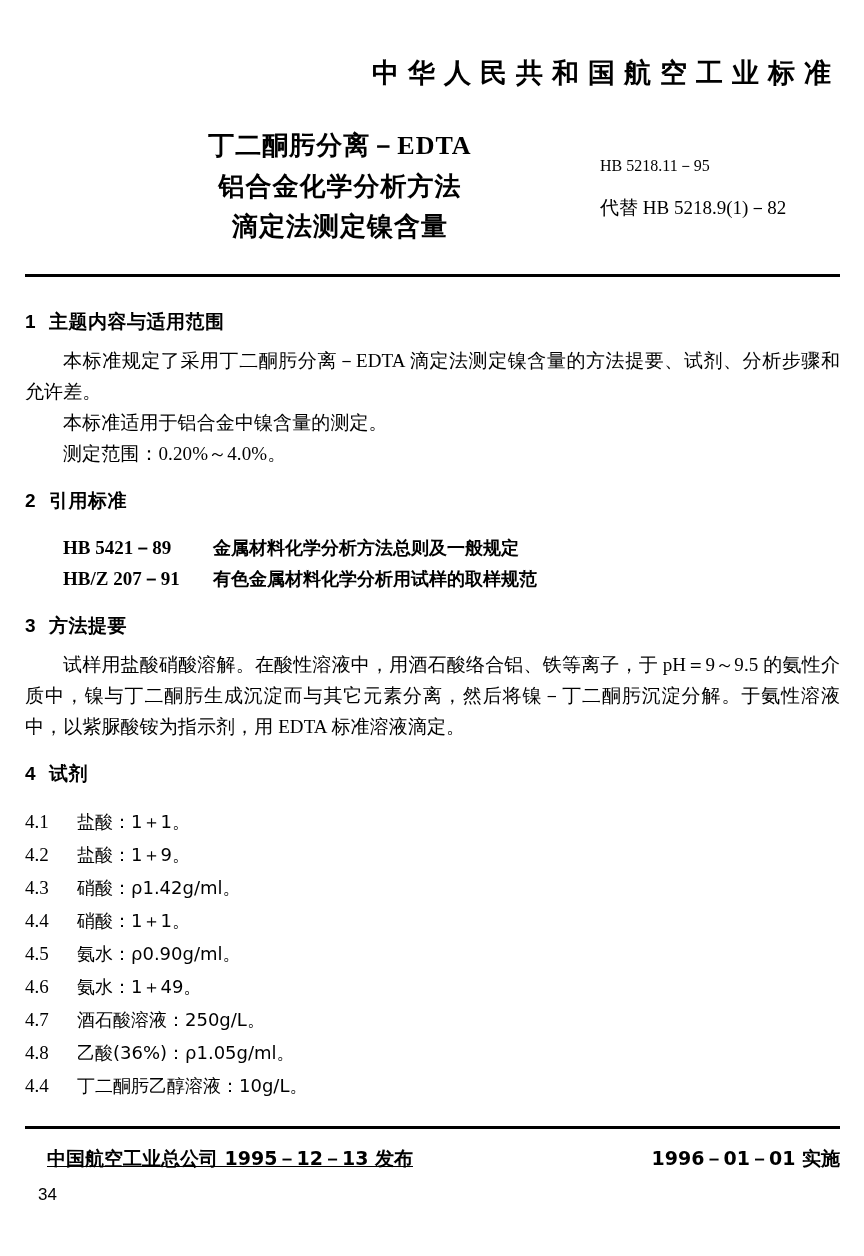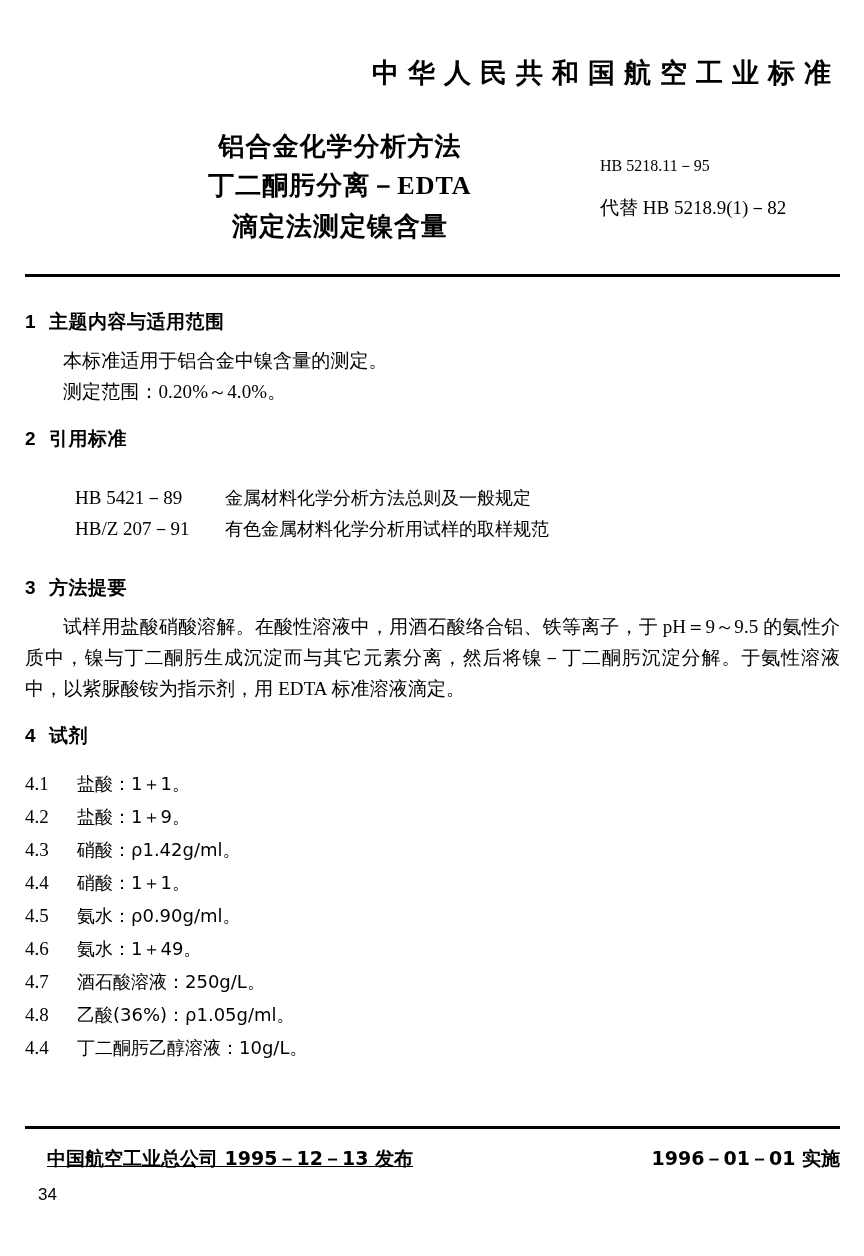--- a/index.html
+++ b/index.html
@@ -117,21 +117,21 @@
     margin: 0;
     font-size: 19px;
     line-height: 31px;
     text-indent: 38px;
     text-align: justify;
     letter-spacing: 0.1px;
   }
   .spacer-s { height: 10px; }
   .spacer-m { height: 18px; }
 
-  .ref-list { margin: 12px; }
+  .ref-list { margin: 0; font-weight: bold; }
   .ref-row {
     font-size: 19px;
     line-height: 31px;
     padding-left: 38px;
     white-space: nowrap;
   }
   .ref-row .code {
     display: inline-block;
     width: 150px;
   }
@@ -181,38 +181,39 @@
   }
 </style>
 </head>
 <body>
 
 <div class="page">
 
   <div class="nat-header">中华人民共和国航空工业标准</div>
 
   <div class="title-block">
+    <div class="title-line mixed">丁二酮肟分离－EDTA</div>
     <div class="title-line">铝合金化学分析方法</div>
-    <div class="title-line mixed">丁二酮肟分离－EDTA</div>
     <div class="title-line">滴定法测定镍含量</div>
   </div>
 
   <div class="std-block">
     <div class="std-no">HB 5218.11－95</div>
     <div class="std-replace">代替 HB 5218.9(1)－82</div>
   </div>
 
   <div class="rule-top"></div>
 
   <div class="content">
 
     <h2 class="sec">
       <span class="num">1</span><span>主题内容与适用范围</span>
     </h2>
     <div class="spacer-s"></div>
+    <p class="para">本标准规定了采用丁二酮肟分离－EDTA 滴定法测定镍含量的方法提要、试剂、分析步骤和允许差。</p>
     <p class="para">本标准适用于铝合金中镍含量的测定。</p>
     <p class="para">测定范围：0.20%～4.0%。</p>
 
     <div class="spacer-m"></div>
 
     <h2 class="sec">
       <span class="num">2</span><span>引用标准</span>
     </h2>
     <div class="spacer-m"></div>
     <div class="ref-list">

